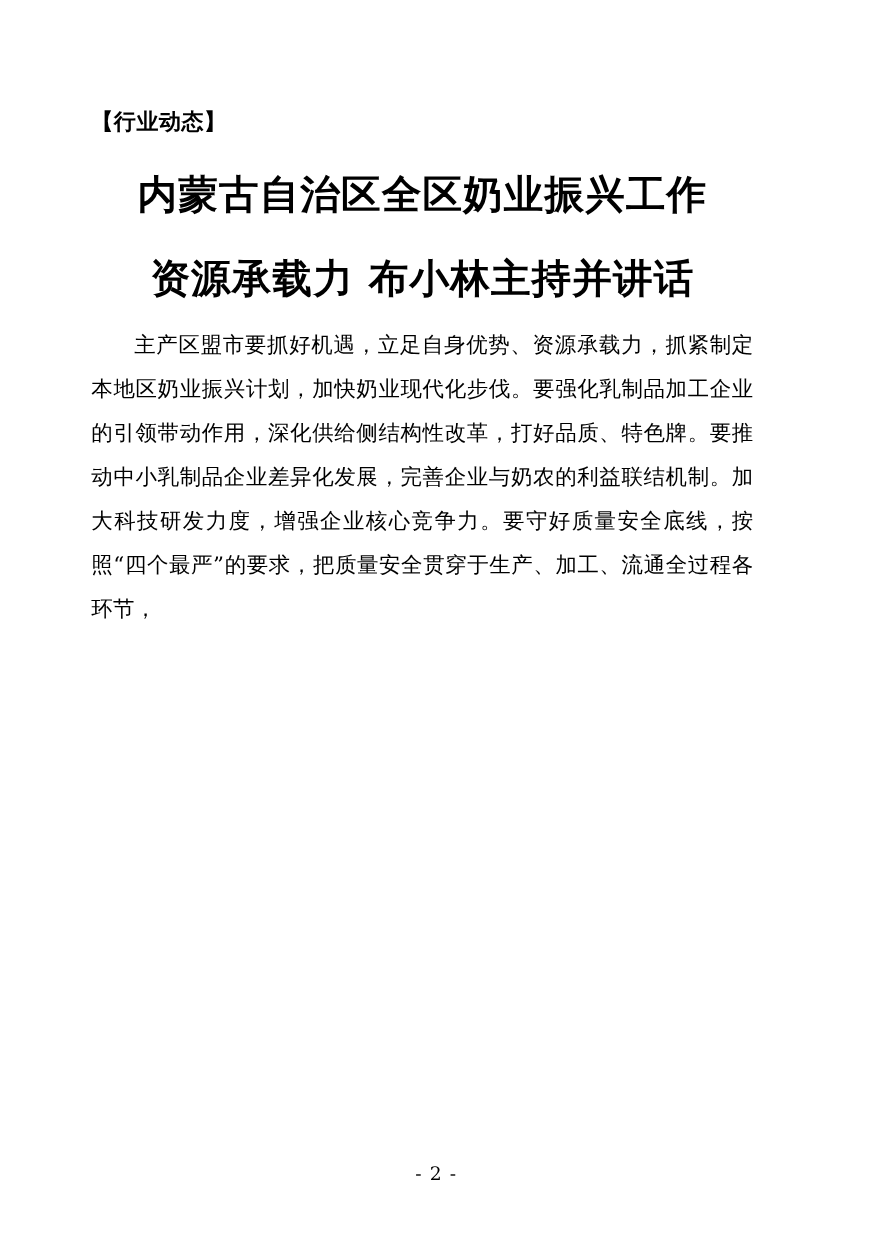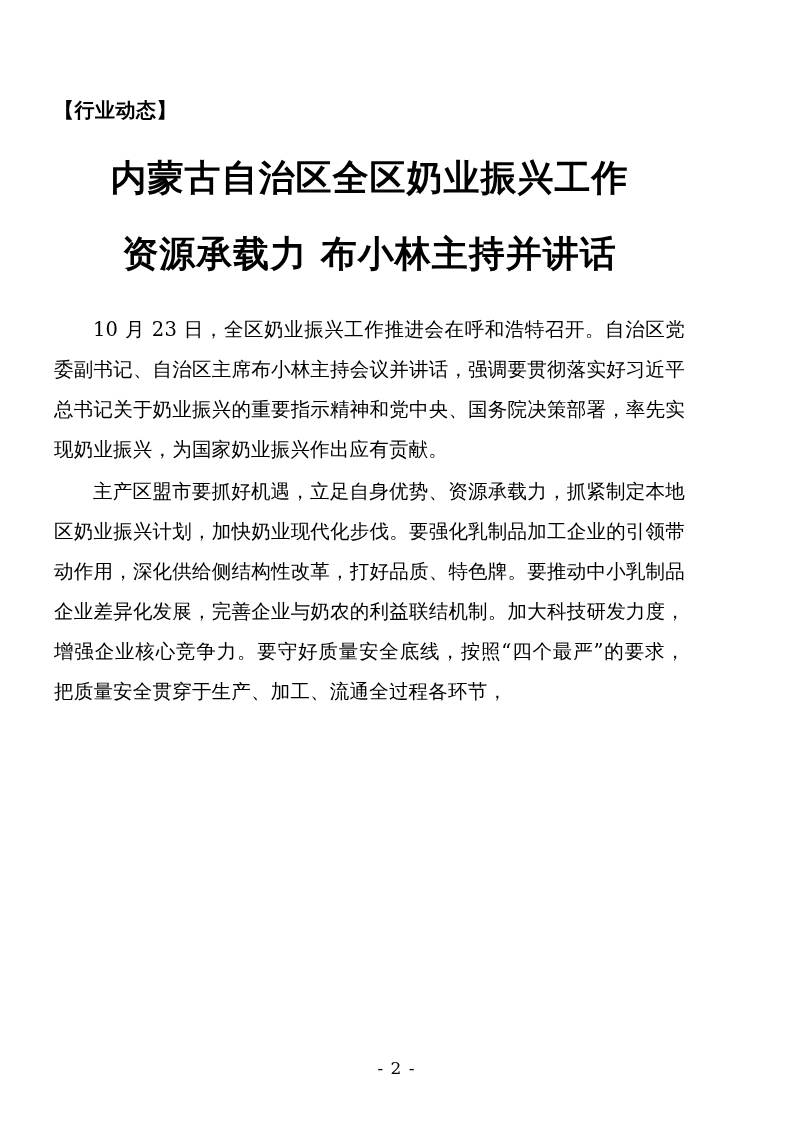--- a/index.html
+++ b/index.html
@@ -14,21 +14,21 @@
     font-family: "DejaVu Serif", "Liberation Serif", serif;
     color: #000000;
     overflow: hidden;
   }
   .page {
     position: absolute;
     left: 0; top: 0;
     width: 793px;
     height: 1122px;
     box-sizing: border-box;
-    padding: 96px 108px 60px 54px;
+    padding: 96px 108px 60px 83px;
   }
   .kicker {
     font-size: 20px;
     font-weight: bold;
     line-height: 1.4;
     letter-spacing: 0.5px;
     margin: 0 0 14px 0;
     font-family: "DejaVu Serif", "Liberation Serif", serif;
   }
   .title {
@@ -75,18 +75,17 @@
 
 <div class="page">
 
   <div class="kicker">【行业动态】</div>
 
   <h1 class="title">
     <span class="title-line">内蒙古自治区全区奶业振兴工作</span>
     <span class="title-line second">资源承载力 布小林主持并讲话</span>
   </h1>
 
-  <p class="body-para first-para">10 月 23 日，全区奶业振兴工作推进会在呼和浩特召开。自治区党委副书记、自治区主席布小林主持会议并讲话，强调要贯彻落实好习近平总书记关于奶业振兴的重要指示精神和党中央、国务院决策部署，率先实现奶业振兴，为国家奶业振兴作出应有贡献。</p>
   <p class="body-para">主产区盟市要抓好机遇，立足自身优势、资源承载力，抓紧制定本地区奶业振兴计划，加快奶业现代化步伐。要强化乳制品加工企业的引领带动作用，深化供给侧结构性改革，打好品质、特色牌。要推动中小乳制品企业差异化发展，完善企业与奶农的利益联结机制。加大科技研发力度，增强企业核心竞争力。要守好质量安全底线，按照“四个最严”的要求，把质量安全贯穿于生产、加工、流通全过程各环节，</p>
 
 </div>
 
 <div class="footer">- 2 -</div>
 
 </body></html>

